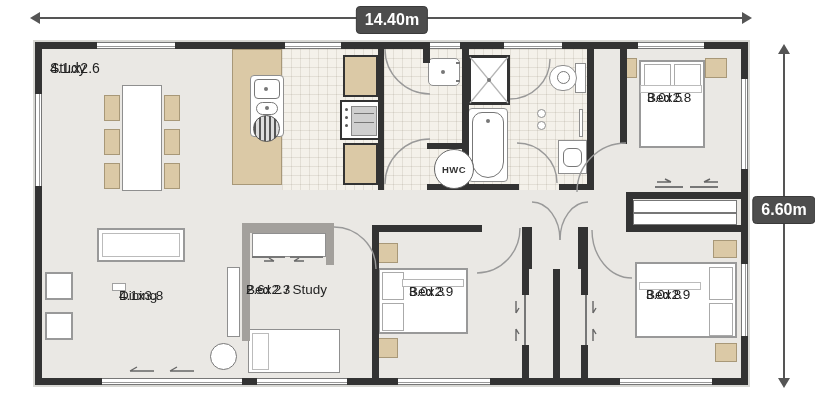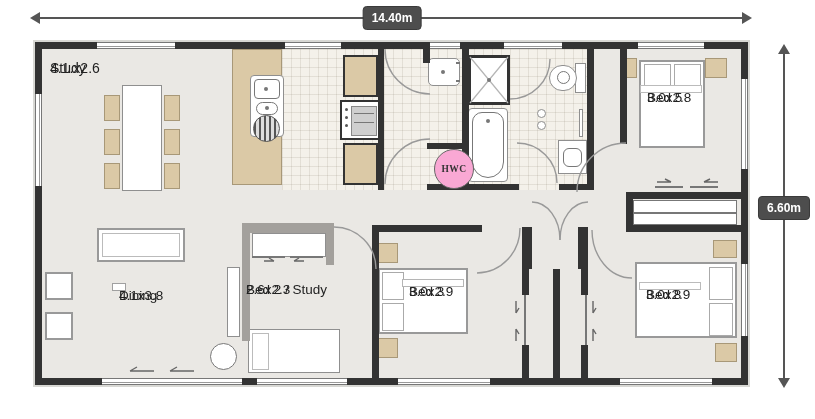--- a/index.html
+++ b/index.html
@@ -6,21 +6,21 @@
   .canvas{position:relative;width:815px;height:419px;background:#fff;overflow:hidden;
           font-family:"Liberation Sans", sans-serif;color:#222;}
   
   .dimline-h{position:absolute;left:32px;top:17px;width:718px;height:2px;background:#555;}
   .dimline-v{position:absolute;left:783px;top:46px;width:2px;height:340px;background:#555;}
   .ah{position:absolute;width:0;height:0;}
   .ah-left{left:30px;top:12px;border-top:6px solid transparent;border-bottom:6px solid transparent;border-right:10px solid #555;}
   .ah-right{left:742px;top:12px;border-top:6px solid transparent;border-bottom:6px solid transparent;border-left:10px solid #555;}
   .ah-up{left:778px;top:44px;border-left:6px solid transparent;border-right:6px solid transparent;border-bottom:10px solid #555;}
   .ah-down{left:778px;top:378px;border-left:6px solid transparent;border-right:6px solid transparent;border-top:10px solid #555;}
-  .dimbadge{position:absolute;background:#4d4d4d;color:#fff;font-size:12px;font-weight:bold;
+  .dimbadge{position:absolute;background:#4d4d4d;color:#fff;font-size:16px;font-weight:bold;
             padding:4px 8px;border-radius:4px;border:1px solid #3a3a3a;white-space:nowrap;z-index:10;}
   .badge-w{left:392px;top:6px;transform:translateX(-50%);}
   .badge-h{left:784px;top:196px;transform:translateX(-50%);}
   
   .plan{position:absolute;left:35px;top:42px;width:713px;height:343px;background:#eae8e4;
         border:7px solid #333;box-sizing:border-box;box-shadow:0 0 0 2px #d8d8d4;}
   .plan *{position:absolute;box-sizing:border-box;}
   .tile{background:
         repeating-linear-gradient(to right, rgba(120,110,90,.14) 0 1px, transparent 1px 9px),
         repeating-linear-gradient(to bottom, rgba(120,110,90,.14) 0 1px, transparent 1px 9px),
@@ -31,22 +31,22 @@
   .wfix{background:#fff;border:1px solid #8f8f8f;z-index:3;}
   .win-h{height:7px;background:linear-gradient(to bottom, transparent 3px, #999 3px, #999 4px, transparent 4px),#fff;
          border-top:1px solid #777;border-bottom:1px solid #777;z-index:6;}
   .win-v{width:7px;background:linear-gradient(to right, transparent 3px, #999 3px, #999 4px, transparent 4px),#fff;
          border-left:1px solid #777;border-right:1px solid #777;z-index:6;}
   .overlay{left:0;top:0;width:699px;height:329px;z-index:5;pointer-events:none;}
   .lbl{z-index:7;font-size:13.5px;line-height:1.3;text-align:center;color:#222;}
   .labelbox{background:#fff;border:1px solid #a0a0a0;padding:3px 6px;}
   .dining-lbl{left:8px;top:10px;text-align:left;font-size:14px;}
   .circle{border-radius:50%;}
-  .hwc{z-index:6;background:#f9a8d4;border:1.5px solid #666;font-size:9.5px;font-weight:bold;
-       display:flex;align-items:center;justify-content:center;color:#333;letter-spacing:.5px;font-family:Liberation Serif, serif;}
+  .hwc{z-index:6;background:#ffffff;border:1.5px solid #666;font-size:9.5px;font-weight:bold;
+       display:flex;align-items:center;justify-content:center;color:#333;letter-spacing:.5px;}
   .slider{background:#777;z-index:5;}
 </style>
 </head>
 <body>
 
 <div class="canvas">
 
   <div class="dimline-h"></div>
   <div class="ah ah-left"></div>
   <div class="ah ah-right"></div>

